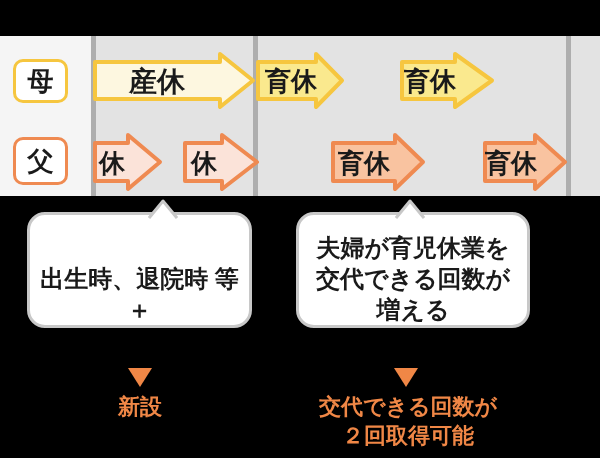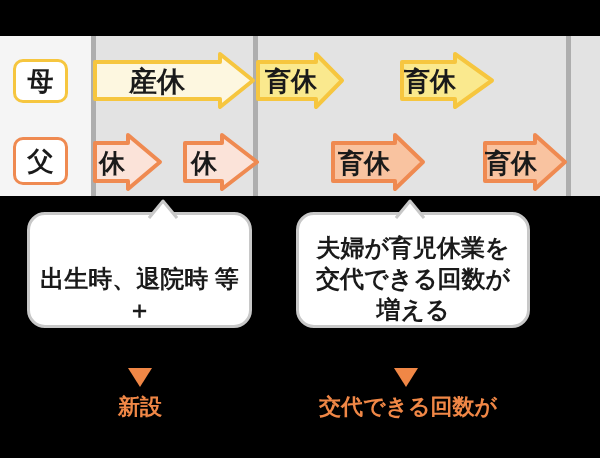--- a/index.html
+++ b/index.html
@@ -138,15 +138,16 @@
   </div>
 
   <div class="tri tri-left"></div>
   <div class="tri tri-right"></div>
 
   <div class="note note-left">
     <div>新設</div>
   </div>
   <div class="note note-right">
     <div>交代できる回数が</div>
+    <div>２回取得可能</div>
   </div>
 
 </div>
 
 </body></html>

